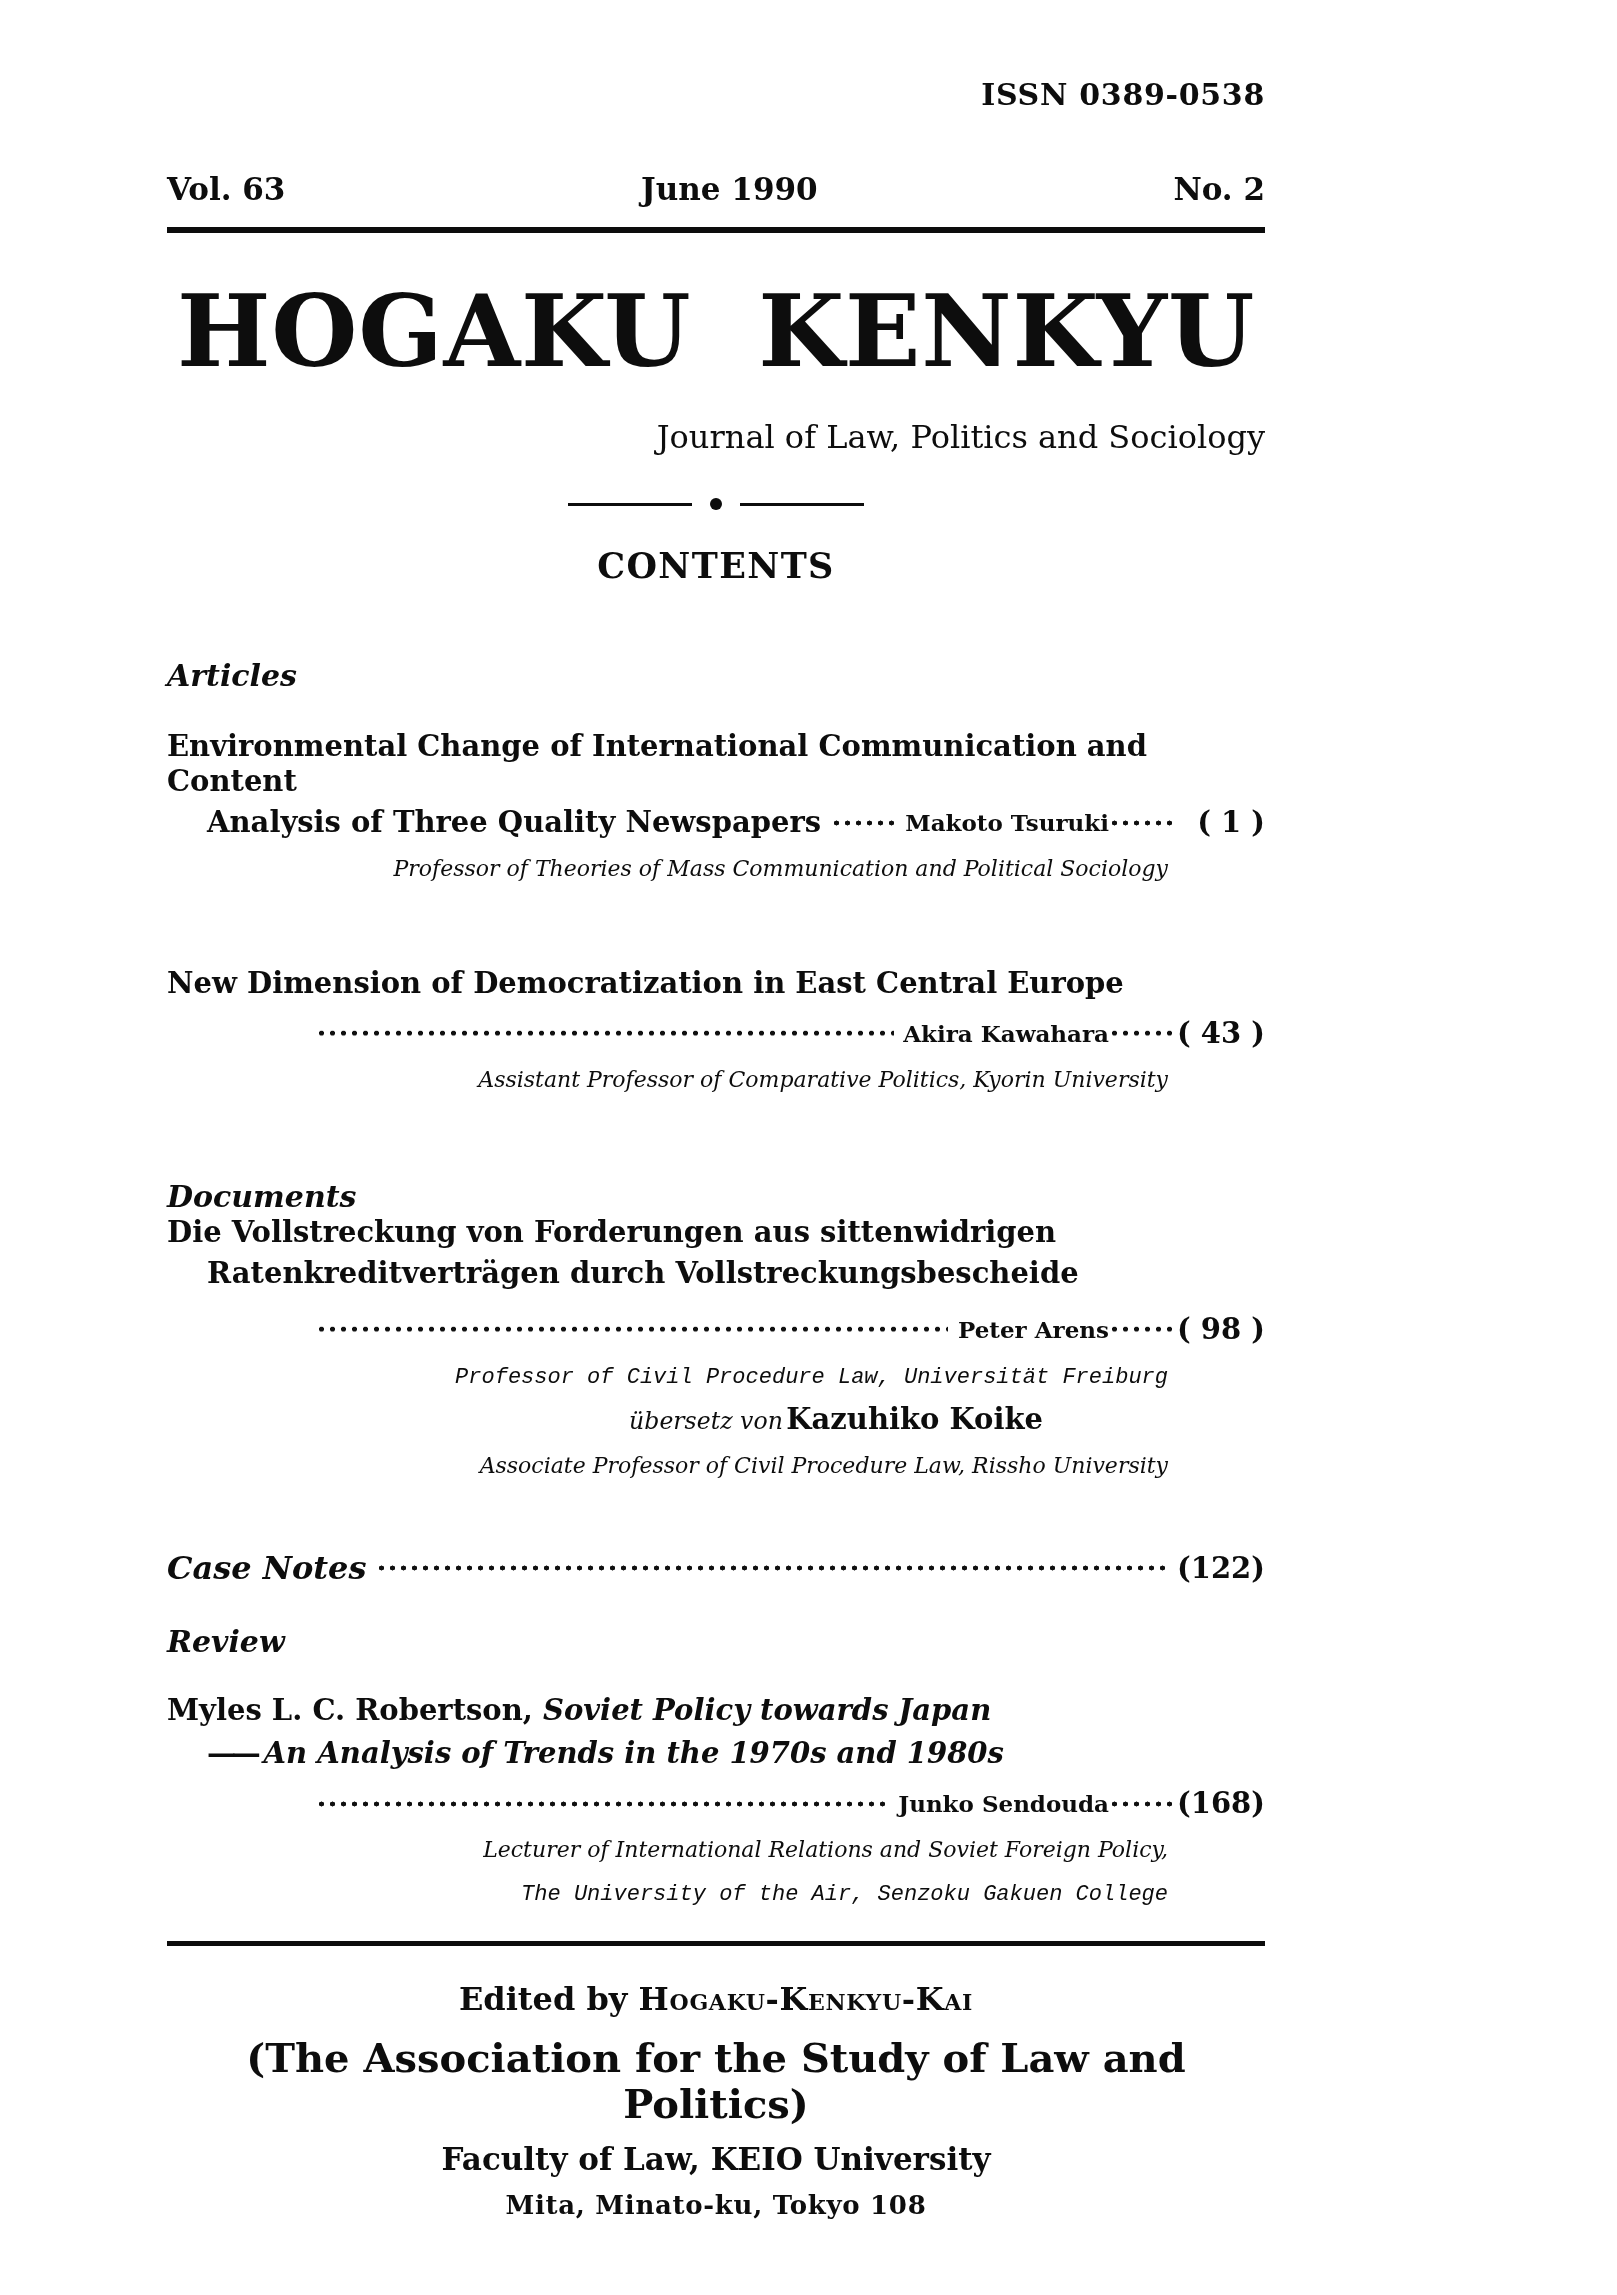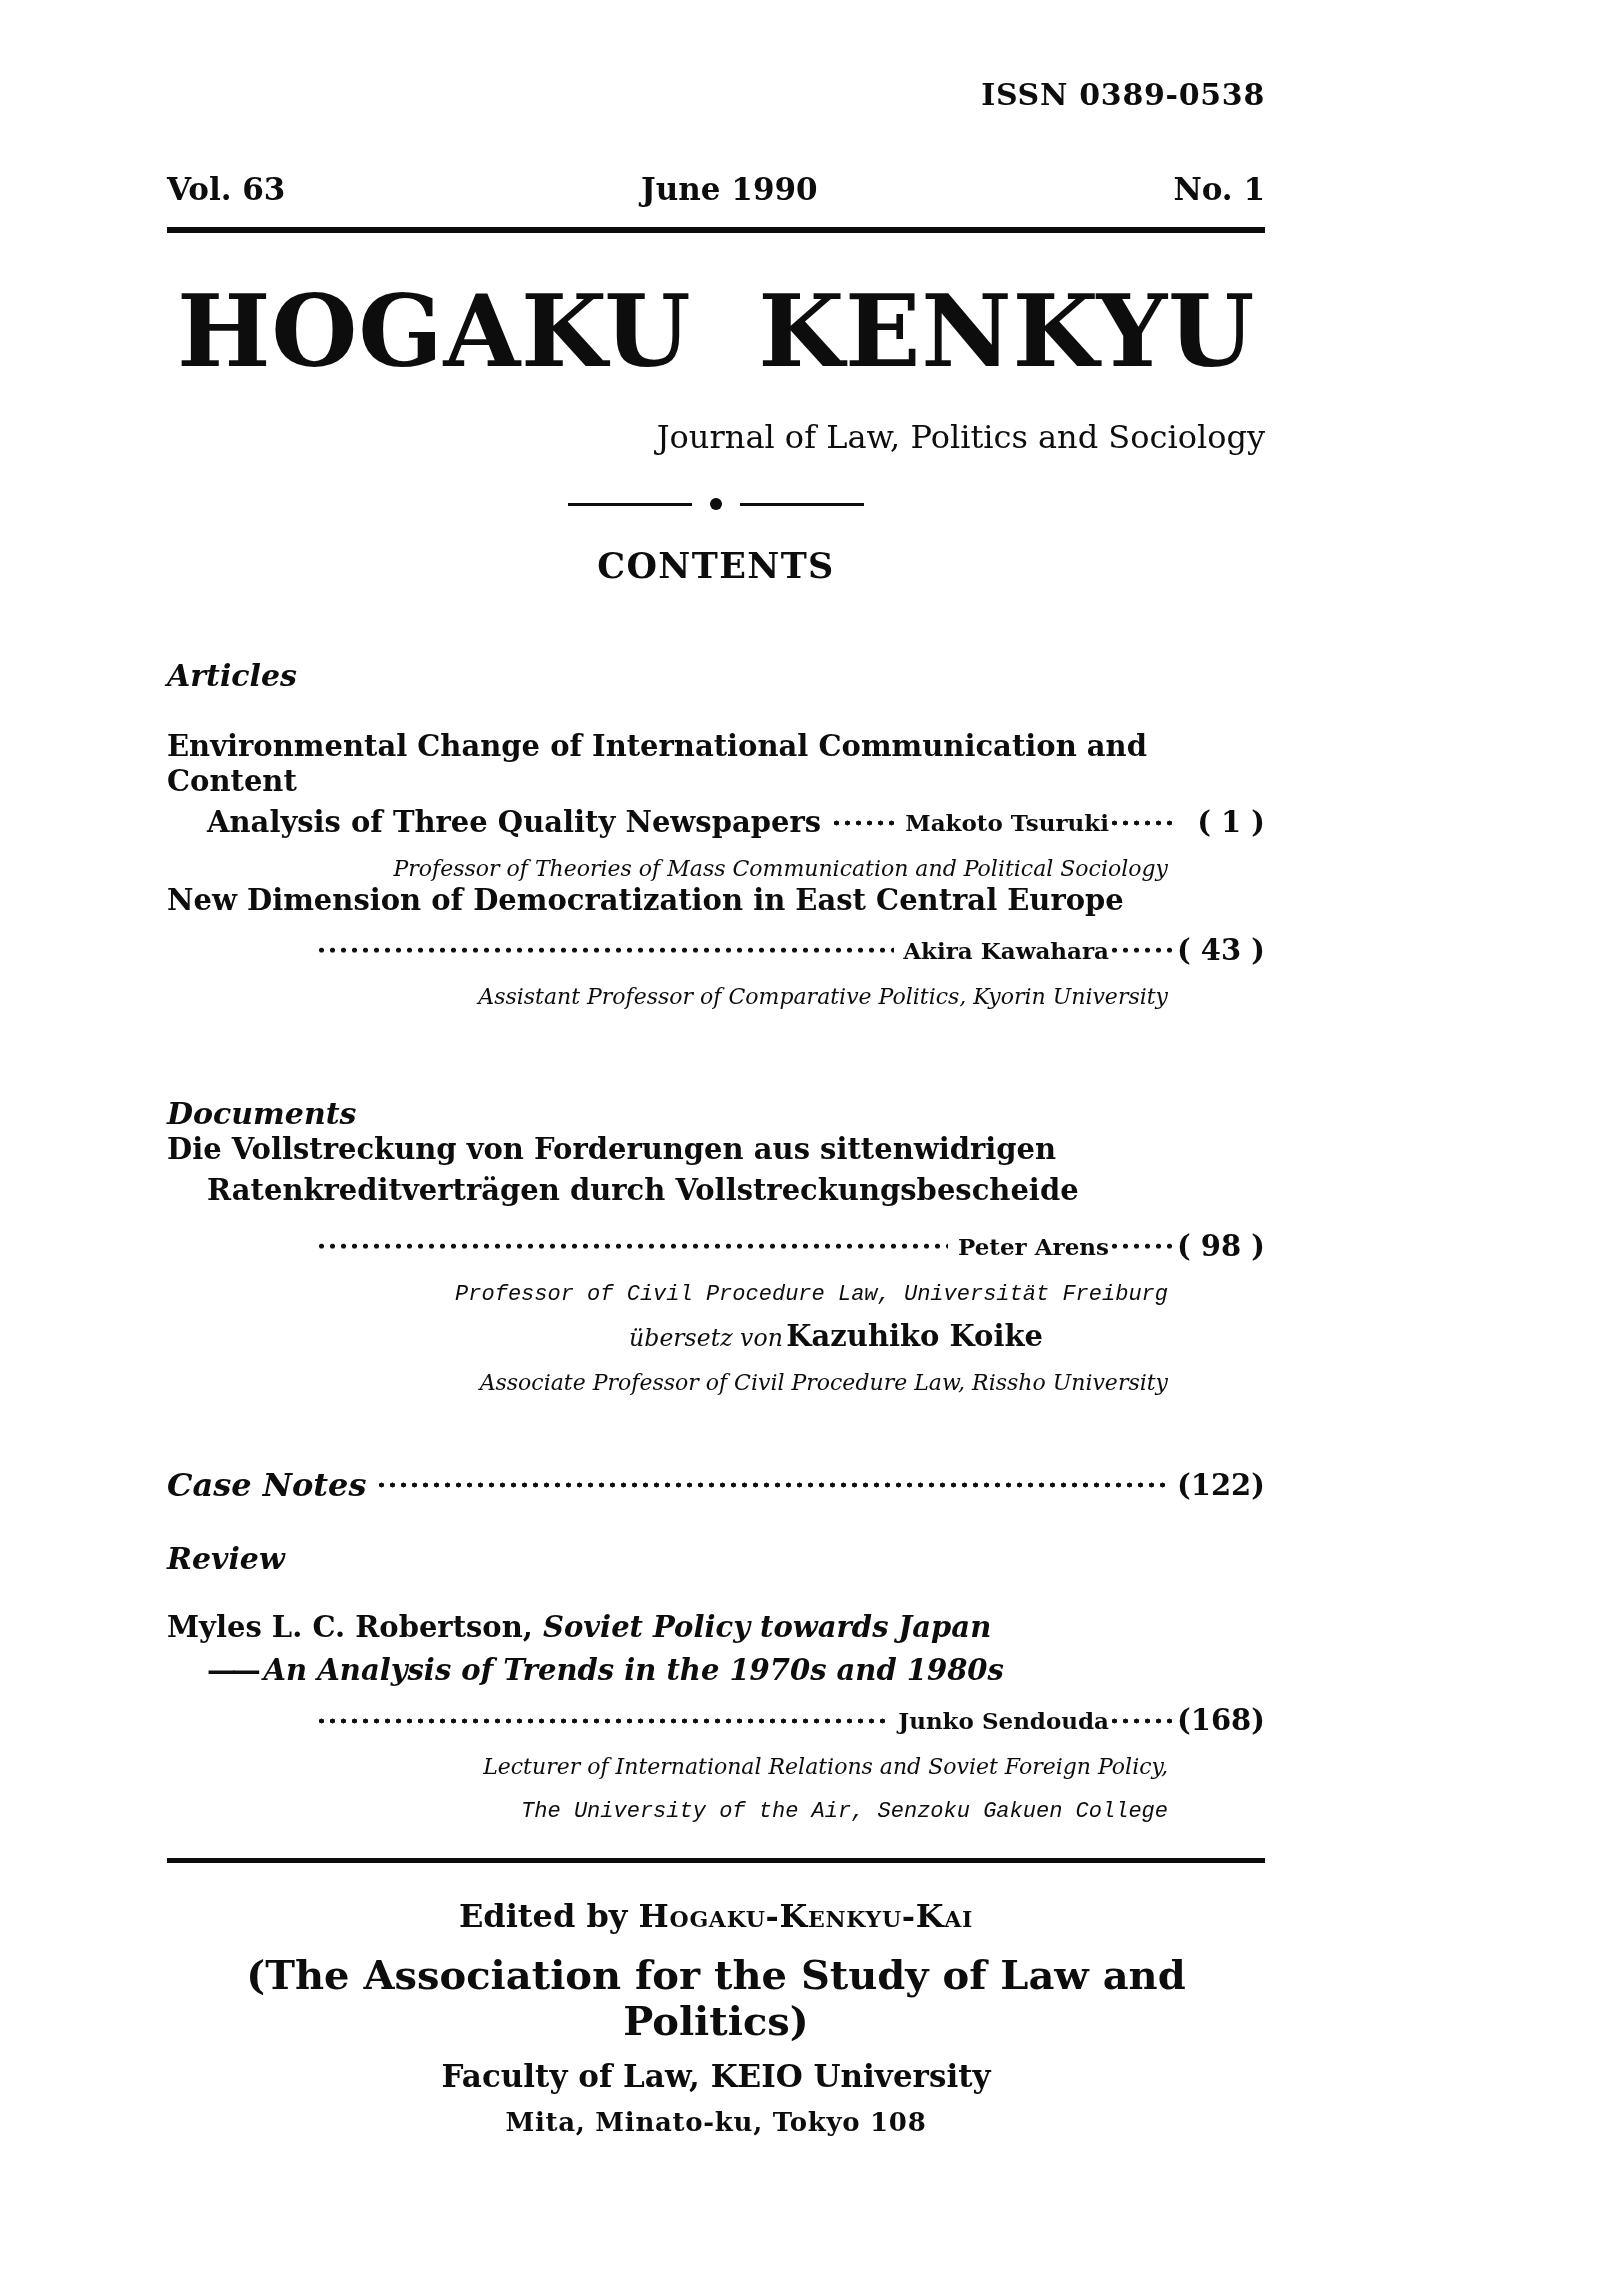--- a/index.html
+++ b/index.html
@@ -140,21 +140,21 @@
     font-weight: 400;
     text-align: right;
     padding-right: 97px;
     line-height: 1.25;
   }
   .mt-credit { margin-top: 15.3px; }
   .mt-line2 { margin-top: 7px; }
   .mt-row { margin-top: 15.3px; }
   .mt-row-doc { margin-top: 21px; }
   .mt-art1 { margin-top: 35px; }
-  .mt-art2 { }
+  .mt-art2 { margin-top: 83px; }
   .mt-doc1 { }
   .mt-case { margin-top: 69px; }
   .mt-myles { margin-top: 33px; }
   .mt-dash { margin-top: 8.3px; }
   .mt-credit2 { margin-top: 16.7px; font-family: Liberation Mono, monospace; }
   .trans-line {
     margin-top: 11px;
     text-align: right;
     padding-right: 222px;
     line-height: 1.2;
@@ -180,21 +180,21 @@
 </head>
 <body>
 
 <div class="page">
 
   <div class="issn">ISSN 0389-0538</div>
 
   <div class="volline">
     <span>Vol. 63</span>
     <span>June 1990</span>
-    <span>No. 1</span>
+    <span>No. 2</span>
   </div>
 
   <div class="rule rule-top"></div>
 
   <h1 class="title">HOGAKU KENKYU</h1>
   <div class="subtitle">Journal of Law, Politics and Sociology</div>
 
   <div class="divider">
     <span class="seg"></span>
     <span class="dot"></span>

